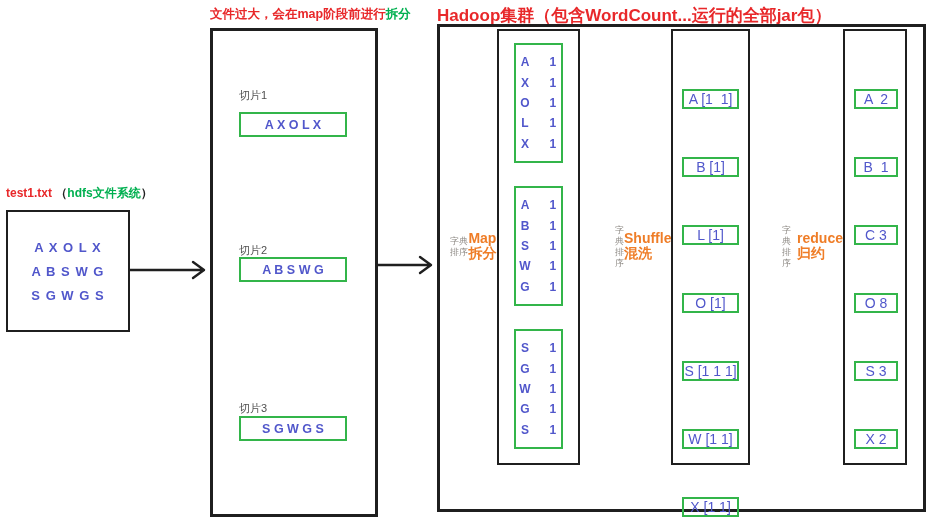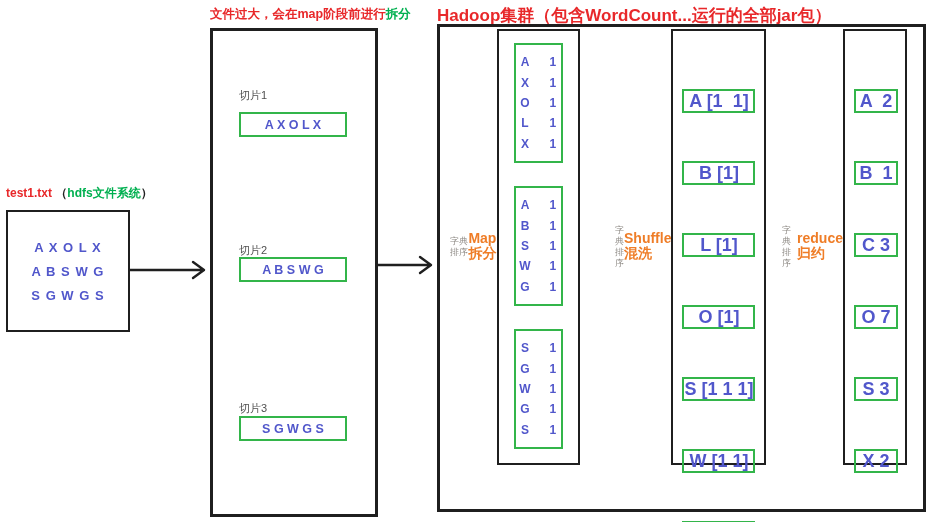--- a/index.html
+++ b/index.html
@@ -48,21 +48,21 @@
     border:2px solid var(--green_border,#33b54a);height:110px;
     display:flex;flex-direction:column;justify-content:space-evenly;padding:3px 0;
   }
   .map-row{display:flex;justify-content:center;gap:18px;color:var(--blue,#5157cb);font-weight:bold;font-size:12px;line-height:1;}
   .map-row .k{width:13px;text-align:center;}
   .map-row .v{width:9px;text-align:left;}
   .kv-col{padding:10px 9px 22px;}
   .kv-box{
     border:2px solid var(--green_border,#33b54a);height:20px;
     display:flex;align-items:center;justify-content:center;
-    color:var(--blue,#5157cb);font-weight:bold;font-size:18px;white-space:pre;margin-top:48px;
+    color:var(--blue,#5157cb);font-weight:normal;font-size:14px;white-space:pre;margin-top:48px;
   }
 </style>
 </head>
 <body>
 
 <div class="stage">
 
   <svg class="arrows" width="930" height="522" viewBox="0 0 930 522">
     <g stroke="#1f1f1f" stroke-width="2.4" fill="none" stroke-linecap="round" stroke-linejoin="round">
       <path d="M130 270 H202 M193 262 L204 270 L193 278"></path>
@@ -182,20 +182,20 @@
       </div>
     </div>
 
     <div class="col" style="left:342px;width:125px">
       <div class="col-sort">字典排序</div>
       <div class="col-stage">reduce归约</div>
       <div class="col-box kv-col" style="padding-right:7px">
         <div class="kv-box">A  2</div>
         <div class="kv-box">B  1</div>
         <div class="kv-box">C 3</div>
-        <div class="kv-box">O 7</div>
+        <div class="kv-box">O 8</div>
         <div class="kv-box">S 3</div>
         <div class="kv-box">X 2</div>
       </div>
     </div>
 
   </div>
 </div>
 
 </body></html>

